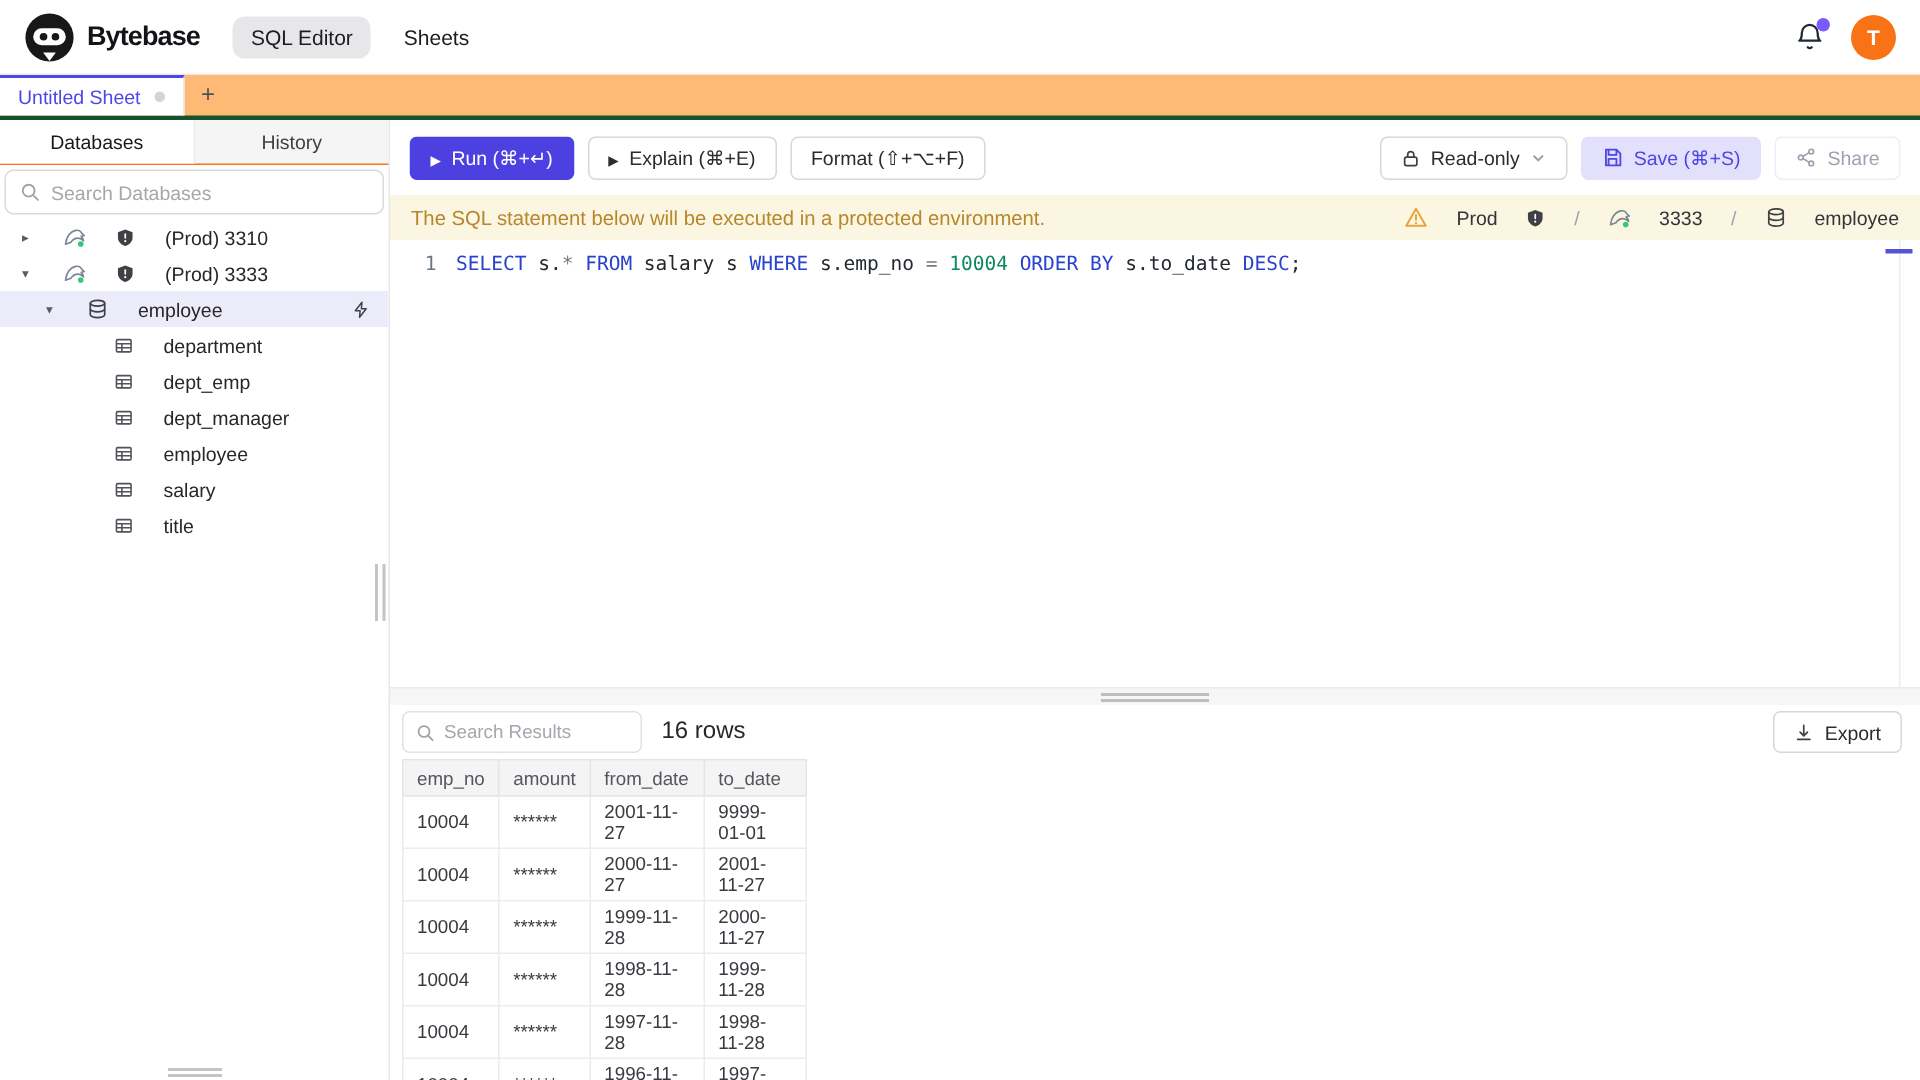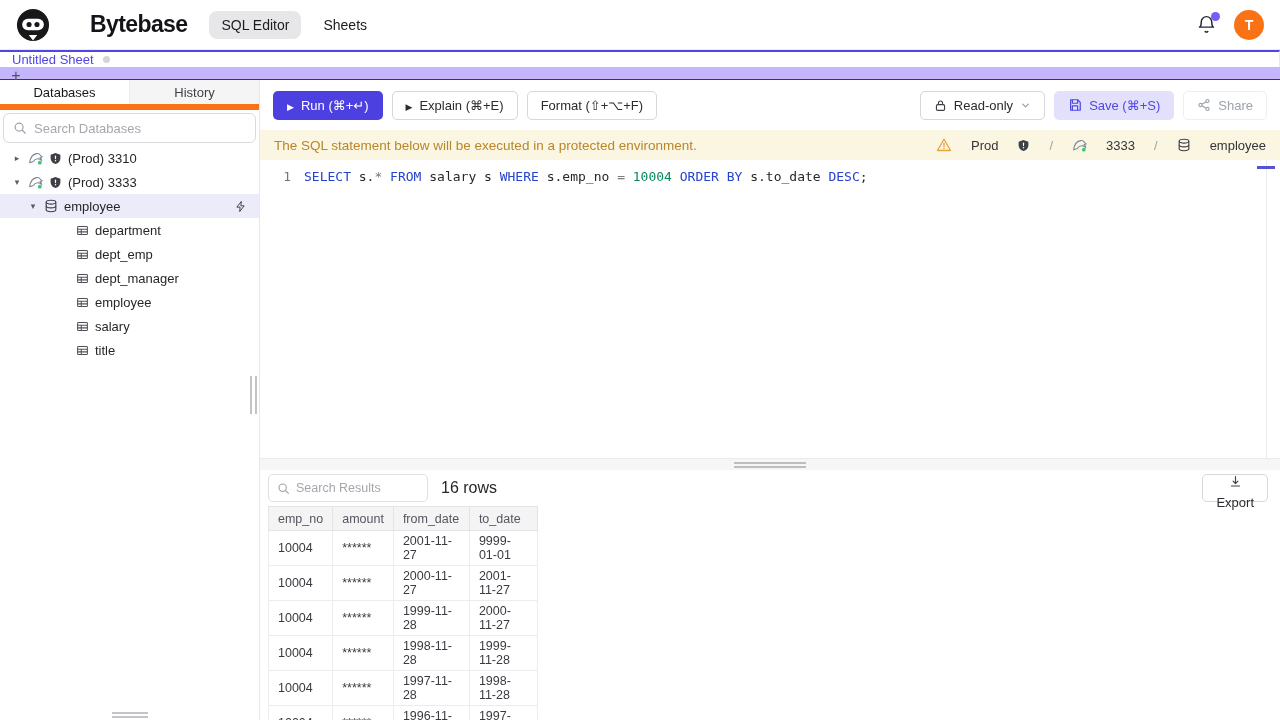--- a/index.html
+++ b/index.html
@@ -8,49 +8,49 @@
     font-family: "Liberation Sans", sans-serif;
     background: #fff;
     color: #1f2328;
     font-size: 13px;
   }
   svg { display: block; }
 
   
   .app-header { height: 50px; display: flex; align-items: center; padding: 0 16px; border-bottom: 1px solid #ebebee; background: #fff; }
   .logo { display: flex; align-items: center; gap: 8px; }
-  .brand-text { font-size: 23px; font-weight: 800; letter-spacing: -0.6px; color: #141418; margin-left: 32px; }
+  .brand-text { font-size: 18px; font-weight: 800; letter-spacing: -0.6px; color: #141418; }
   .top-nav { display: flex; align-items: center; gap: 10px; margin-left: 22px; }
   .nav-item { padding: 6px 12px; border-radius: 8px; font-size: 14px; color: #1c1c21; cursor: pointer; }
   .nav-item.active { background: #e7e7ea; font-weight: 500; }
   .header-right { margin-left: auto; display: flex; align-items: center; gap: 16px; }
   .bell-wrap { position: relative; width: 22px; height: 22px; }
   .bell-dot { position: absolute; right: -2px; top: -2px; width: 9px; height: 9px; border-radius: 50%; background: #7a5af8; }
   .avatar { width: 30px; height: 30px; border-radius: 50%; background: #f97316; color: #fff; display: flex; align-items: center; justify-content: center; font-size: 14px; font-weight: 700; }
 
   
-  .sheet-strip { height: 30px; background: #c4b5fd; border-bottom: 1px solid #14532d; display: flex; align-items: stretch; flex-direction: column; }
+  .sheet-strip { height: 30px; background: #fdba74; border-bottom: 3px solid #14532d; display: flex; align-items: stretch; }
   .sheet-tab { display: flex; align-items: center; gap: 9px; padding: 0 12px; background: #fff; border-top: 2px solid #4f46e5; border-right: 1px solid #e8e8ea; color: #4f46e5; font-size: 13px; }
   .unsaved-dot { width: 7px; height: 7px; border-radius: 50%; background: #d4d4d8; }
   .new-tab { width: 32px; display: flex; align-items: center; justify-content: center; color: #52525b; font-size: 16px; cursor: pointer; }
 
   
   .body-row { display: flex; height: 640px; }
   .sidebar { width: 260px; border-right: 1px solid #e8e8ea; display: flex; flex-direction: column; position: relative; background: #fff; }
   .main-col { flex: 1; min-width: 0; display: flex; flex-direction: column; }
 
   
-  .side-tabs { display: flex; height: 30px; background: #f5f5f6; border-bottom: 6px solid #f97316; flex: none; }
+  .side-tabs { display: flex; height: 30px; background: #f5f5f6; border-bottom: 1px solid #f97316; flex: none; }
   .side-tab { flex: 1; display: flex; align-items: center; justify-content: center; font-size: 13px; color: #3f3f46; cursor: pointer; }
   .side-tab.active { background: #fff; color: #18181b; border-right: 1px solid #ececef; }
   .search-box { margin: 3px; height: 30px; border: 1px solid #d9d9de; border-radius: 6px; display: flex; align-items: center; gap: 7px; padding: 0 9px; flex: none; }
   .search-box input { border: 0; outline: 0; flex: 1; font-size: 13px; font-family: inherit; color: #3f3f46; background: transparent; }
   .search-box input::placeholder { color: #a6a6ae; }
   .tree { flex: 1; overflow: hidden; }
-  .trow { height: 24px; display: flex; align-items: center; gap: 6px; cursor: pointer; font-size: 13px; color: #27272a; }
+  .trow { height: 24px; display: flex; align-items: center; gap: 20px; cursor: pointer; font-size: 13px; color: #27272a; }
   .trow.instance { padding-left: 12px; }
   .trow.database { padding-left: 28px; }
   .trow.table { padding-left: 76px; }
   .trow.selected { background: #ecebfa; }
   .trow .ic { display: none; align-items: center; justify-content: center; }
   .i-caret { width: 10px; font-size: 9px; color: #5b5b63; }
   .trow.collapsed .i-caret::before { content: "\25B8"; }
   .trow.expanded .i-caret::before { content: "\25BE"; }
   .trow.instance .i-caret, .trow.database .i-caret { display: flex; }
   .trow.instance .i-mysql, .trow.instance .i-shield { display: flex; }
@@ -92,21 +92,21 @@
   .h-divider { height: 12px; flex: none; background: #f6f6f7; border-top: 1px solid #ebebee; position: relative; cursor: row-resize; }
   .h-handle { position: absolute; top: 3px; left: 50%; transform: translateX(-50%); width: 72px; height: 6px; border-top: 2px solid #bdbdc2; border-bottom: 2px solid #bdbdc2; }
 
   
   .results { height: 250px; flex: none; display: flex; flex-direction: column; background: #fff; }
   .results-header { height: 36px; flex: none; display: flex; align-items: center; padding: 0 12px 0 8px; gap: 13px; }
   .results-search { width: 160px; height: 28px; border: 1px solid #e1e1e5; border-radius: 5px; display: flex; align-items: center; gap: 6px; padding: 0 8px; }
   .results-search input { border: 0; outline: 0; width: 100%; font-size: 12.5px; font-family: inherit; color: #3f3f46; background: transparent; }
   .results-search input::placeholder { color: #a6a6ae; }
   .row-count { font-size: 16px; color: #27272a; }
-  .btn-export { margin-left: auto; height: 28px; flex-direction: column; }
+  .btn-export { margin-left: auto; height: 28px; }
   .grid-wrap { margin-left: 8px; overflow: hidden; flex: 1; }
   table.grid { border-collapse: collapse; font-size: 12.5px; }
   .grid th { background: #f4f4f5; border: 1px solid #e4e4e8; font-weight: 400; color: #55555e; text-align: left; padding: 4px 9px; height: 24px; }
   .grid td { border: 1px solid #ececef; color: #3a3a41; padding: 3px 9px; height: 23px; }
 </style>
 </head>
 <body>
 
 <div class="app-header">
   <div class="logo">

